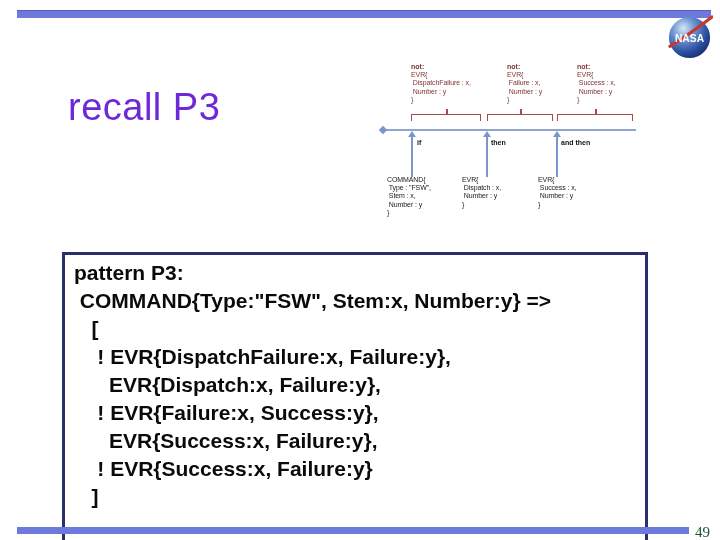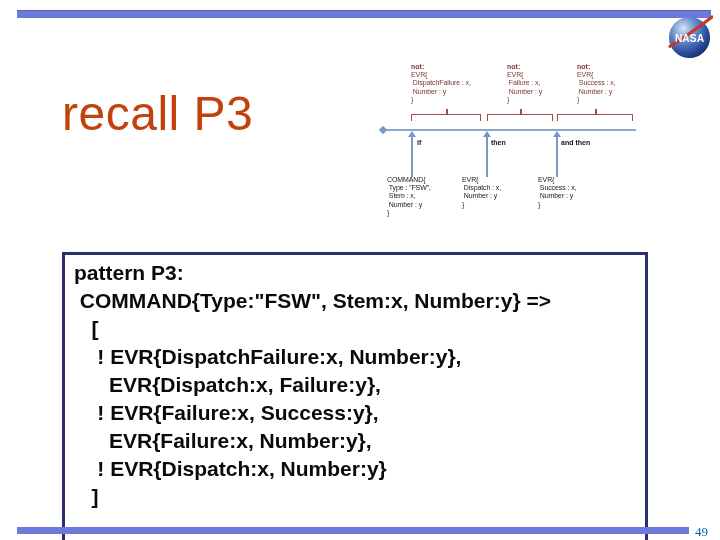--- a/index.html
+++ b/index.html
@@ -14,26 +14,26 @@
     position:absolute; left:17px; top:10px; width:694px; height:8px;
     background:#6e79dc; border-top:1px solid #5560c2;
   }
   .bottom-bar {
     position:absolute; left:17px; top:527px; width:672px; height:7px;
     background:#6e79dc;
   }
   .page-number {
     position:absolute; left:695px; top:524px;
     font-family:"Liberation Serif", serif;
-    font-size:13px; color:#0369a1;
+    font-size:15px; color:#14532d;
   }
   .nasa-logo { position:absolute; left:666px; top:13px; width:47px; height:47px; }
   .slide-title {
-    position:absolute; left:62px; top:86px;
-    font-size:48px; font-weight:400; color:#c2410c; letter-spacing:0.5px;
+    position:absolute; left:68px; top:86px;
+    font-size:38px; font-weight:400; color:#6d28d9; letter-spacing:0.5px;
   }
 
   
   .not-block { position:absolute; color:#7d3535; }
   .not-block .nb-title { font-size:7px; font-weight:bold; line-height:8.2px; }
   .not-block pre, .event-block {
     font-family:"Liberation Sans", sans-serif;
     font-size:7px; line-height:8.2px; white-space:pre; letter-spacing:-0.1px;
   }
   .nb-1 { left:411px; top:63px; }
@@ -164,22 +164,22 @@
  Success : x,
  Number : y
 }</pre>
 
 </div>
 
 <div class="code-box">
   <div class="code-line">pattern P3:</div>
   <div class="code-line"> COMMAND{Type:"FSW", Stem:x, Number:y} =&gt;</div>
   <div class="code-line">   [</div>
-  <div class="code-line">    ! EVR{DispatchFailure:x, Number:y},</div>
+  <div class="code-line">    ! EVR{DispatchFailure:x, Failure:y},</div>
   <div class="code-line">      EVR{Dispatch:x, Failure:y},</div>
   <div class="code-line">    ! EVR{Failure:x, Success:y},</div>
-  <div class="code-line">      EVR{Failure:x, Number:y},</div>
-  <div class="code-line">    ! EVR{Dispatch:x, Number:y}</div>
+  <div class="code-line">      EVR{Success:x, Failure:y},</div>
+  <div class="code-line">    ! EVR{Success:x, Failure:y}</div>
   <div class="code-line">   ]</div>
 </div>
 
 <div class="bottom-bar"></div>
 <div class="page-number">49</div>
 
 </body></html>

